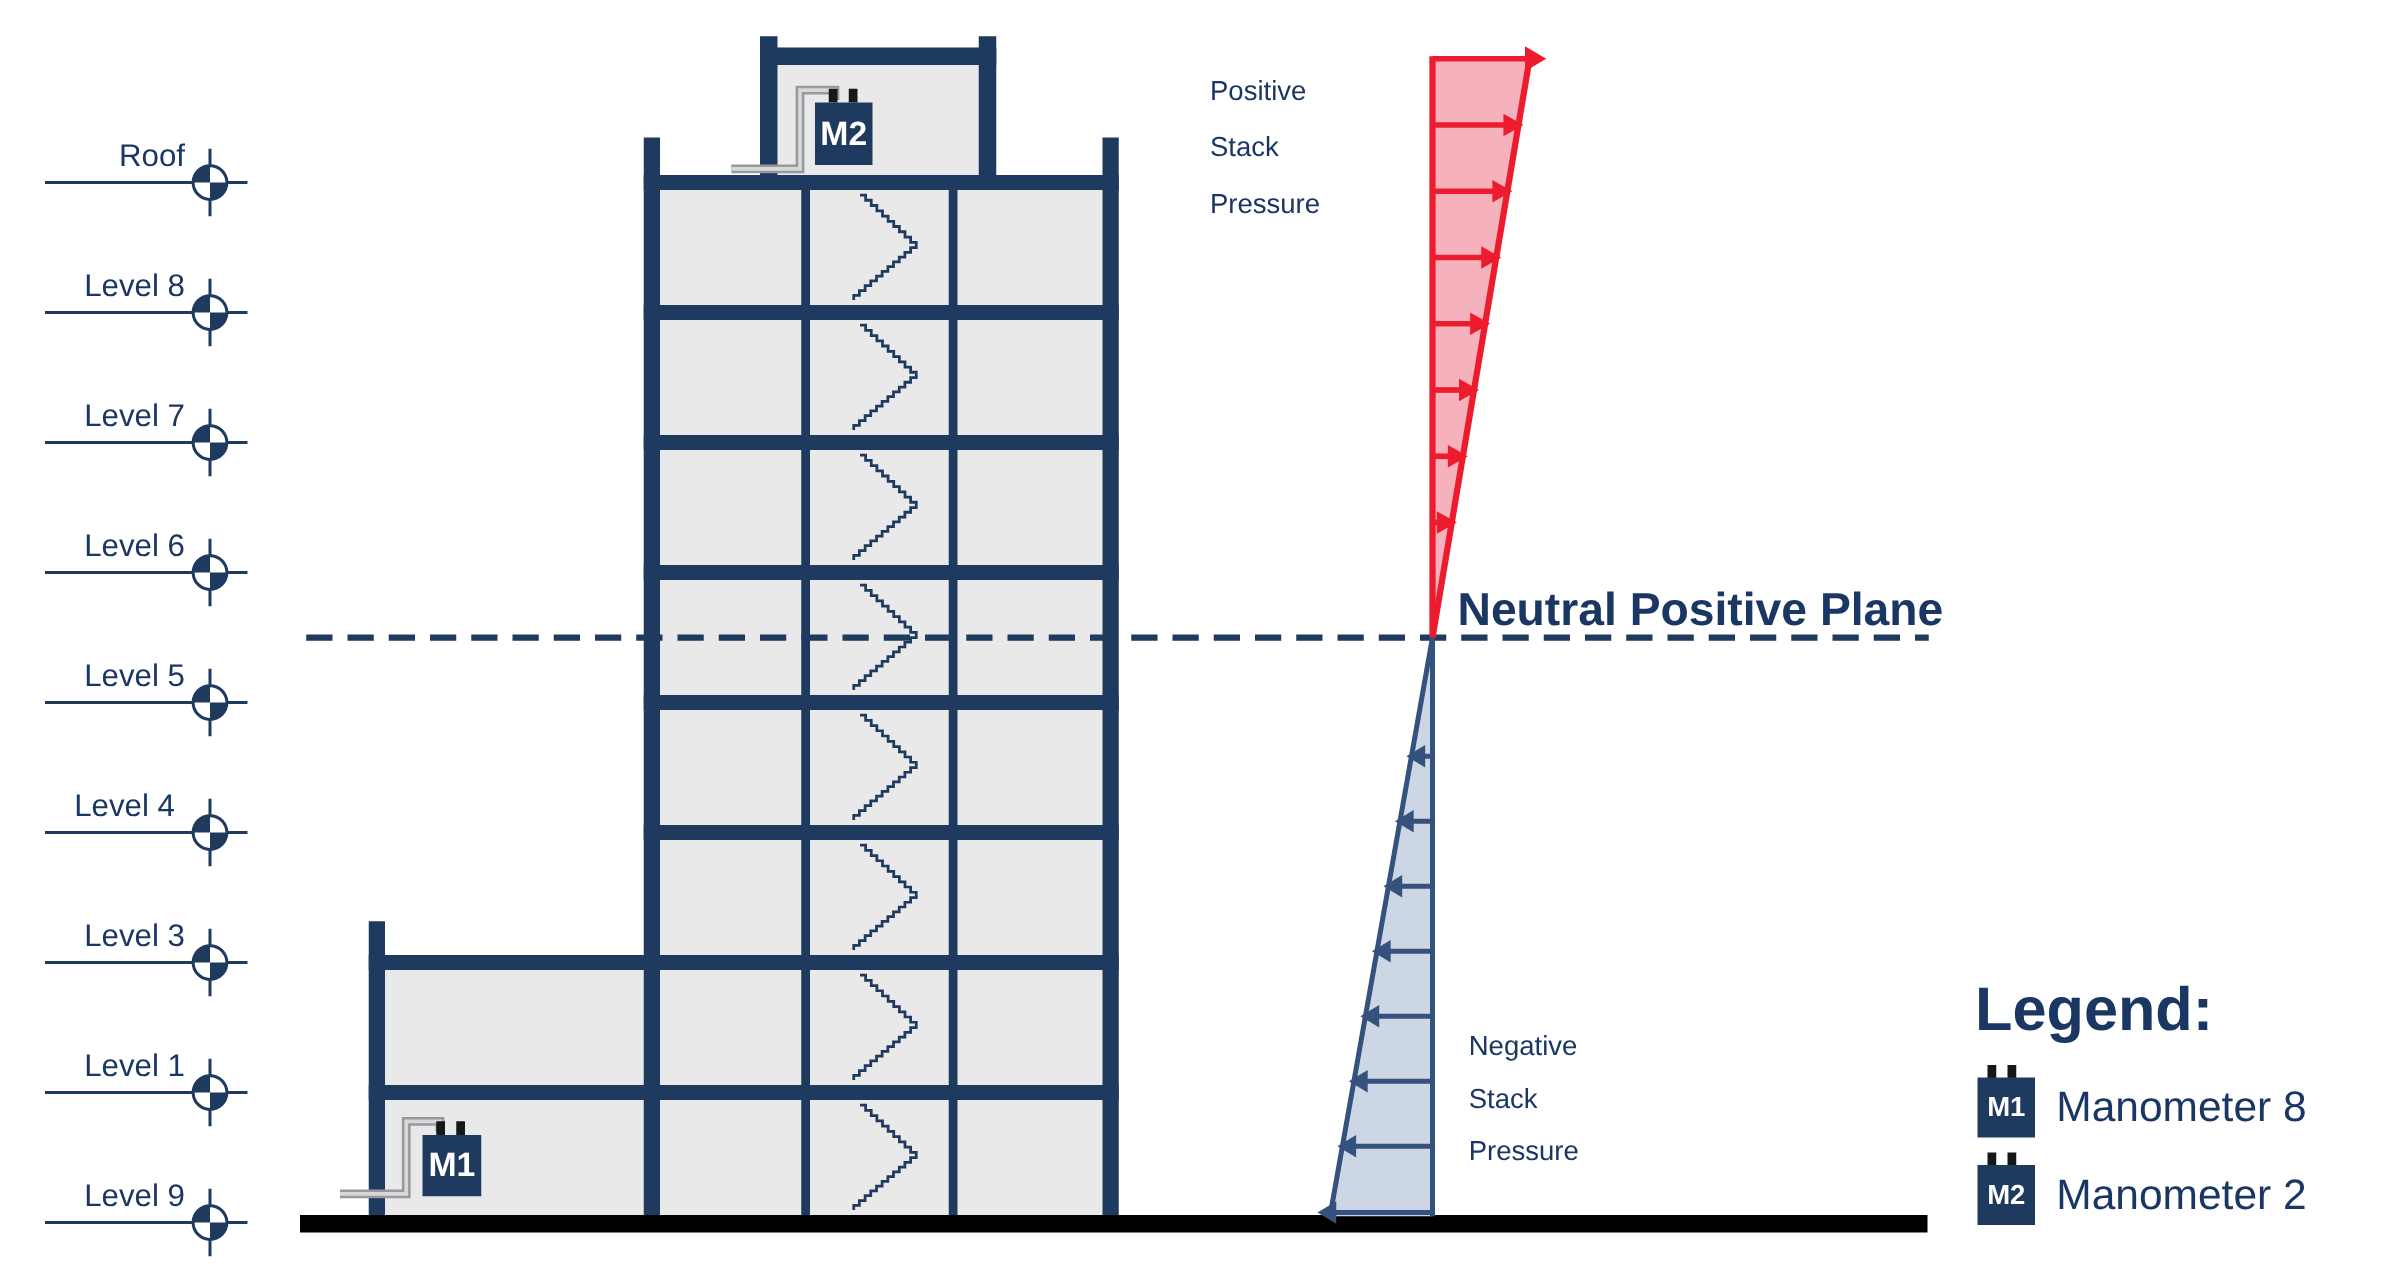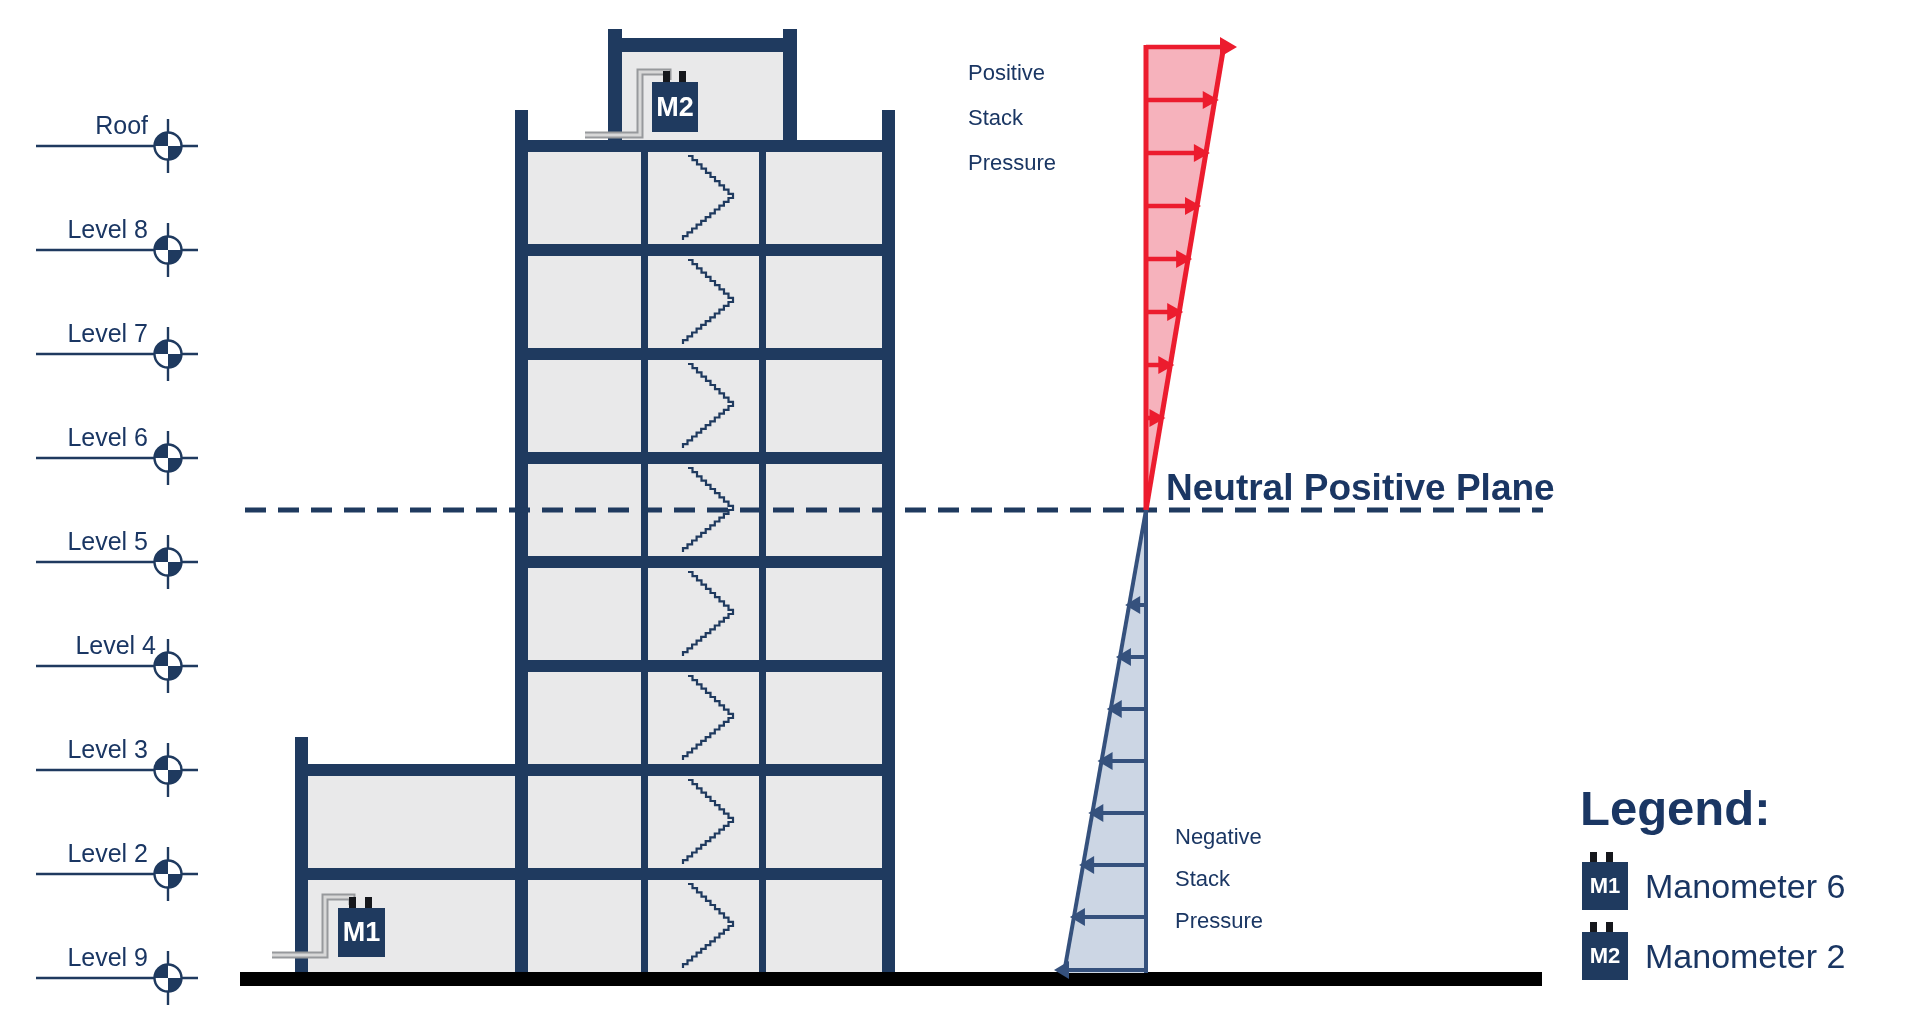--- a/index.html
+++ b/index.html
@@ -206,23 +206,23 @@
         </g>
     </g>
   </svg>
 
   <div id="g-level-labels">
       <div class="lvl-label" style="left: 18px; top: 108px;">Roof</div>
       <div class="lvl-label" style="left: 18px; top: 212px;">Level 8</div>
       <div class="lvl-label" style="left: 18px; top: 316px;">Level 7</div>
       <div class="lvl-label" style="left: 18px; top: 420px;">Level 6</div>
       <div class="lvl-label" style="left: 18px; top: 524px;">Level 5</div>
-      <div class="lvl-label" style="left: 26px; top: 628px;">Level 4</div>
+      <div class="lvl-label" style="left: 10px; top: 628px;">Level 4</div>
       <div class="lvl-label" style="left: 18px; top: 732px;">Level 3</div>
-      <div class="lvl-label" style="left: 18px; top: 836px;">Level 2</div>
+      <div class="lvl-label" style="left: 18px; top: 836px;">Level 1</div>
       <div class="lvl-label" style="left: 18px; top: 940px;">Level 9</div>
     </div>
 
   <div class="pressure-label" style="left:968px;top:50px;line-height:45px">Positive
 Stack
 Pressure</div>
 
   <div class="pressure-label" style="left:1175px;top:816px;line-height:42px">Negative
 Stack
 Pressure</div>
@@ -240,21 +240,21 @@
   <div class="mbox" style="left:338px;top:908px;width:47px;height:49px">
     <span>M1</span>
   </div>
 
   <div>
     <div class="legend-title" style="left:1580px;top:780px">Legend:</div>
 
     <div class="prong" style="left:1590px;top:852px"></div>
     <div class="prong" style="left:1606px;top:852px"></div>
     <div class="licon" style="left:1582px;top:862px">M1</div>
-    <div class="litem-label" style="left:1645px;top:862px">Manometer 6</div>
+    <div class="litem-label" style="left:1645px;top:862px">Manometer 8</div>
 
     <div class="prong" style="left:1590px;top:922px"></div>
     <div class="prong" style="left:1606px;top:922px"></div>
     <div class="licon" style="left:1582px;top:932px">M2</div>
     <div class="litem-label" style="left:1645px;top:932px">Manometer 2</div>
   </div>
 
 </div>
 
 </body></html>

